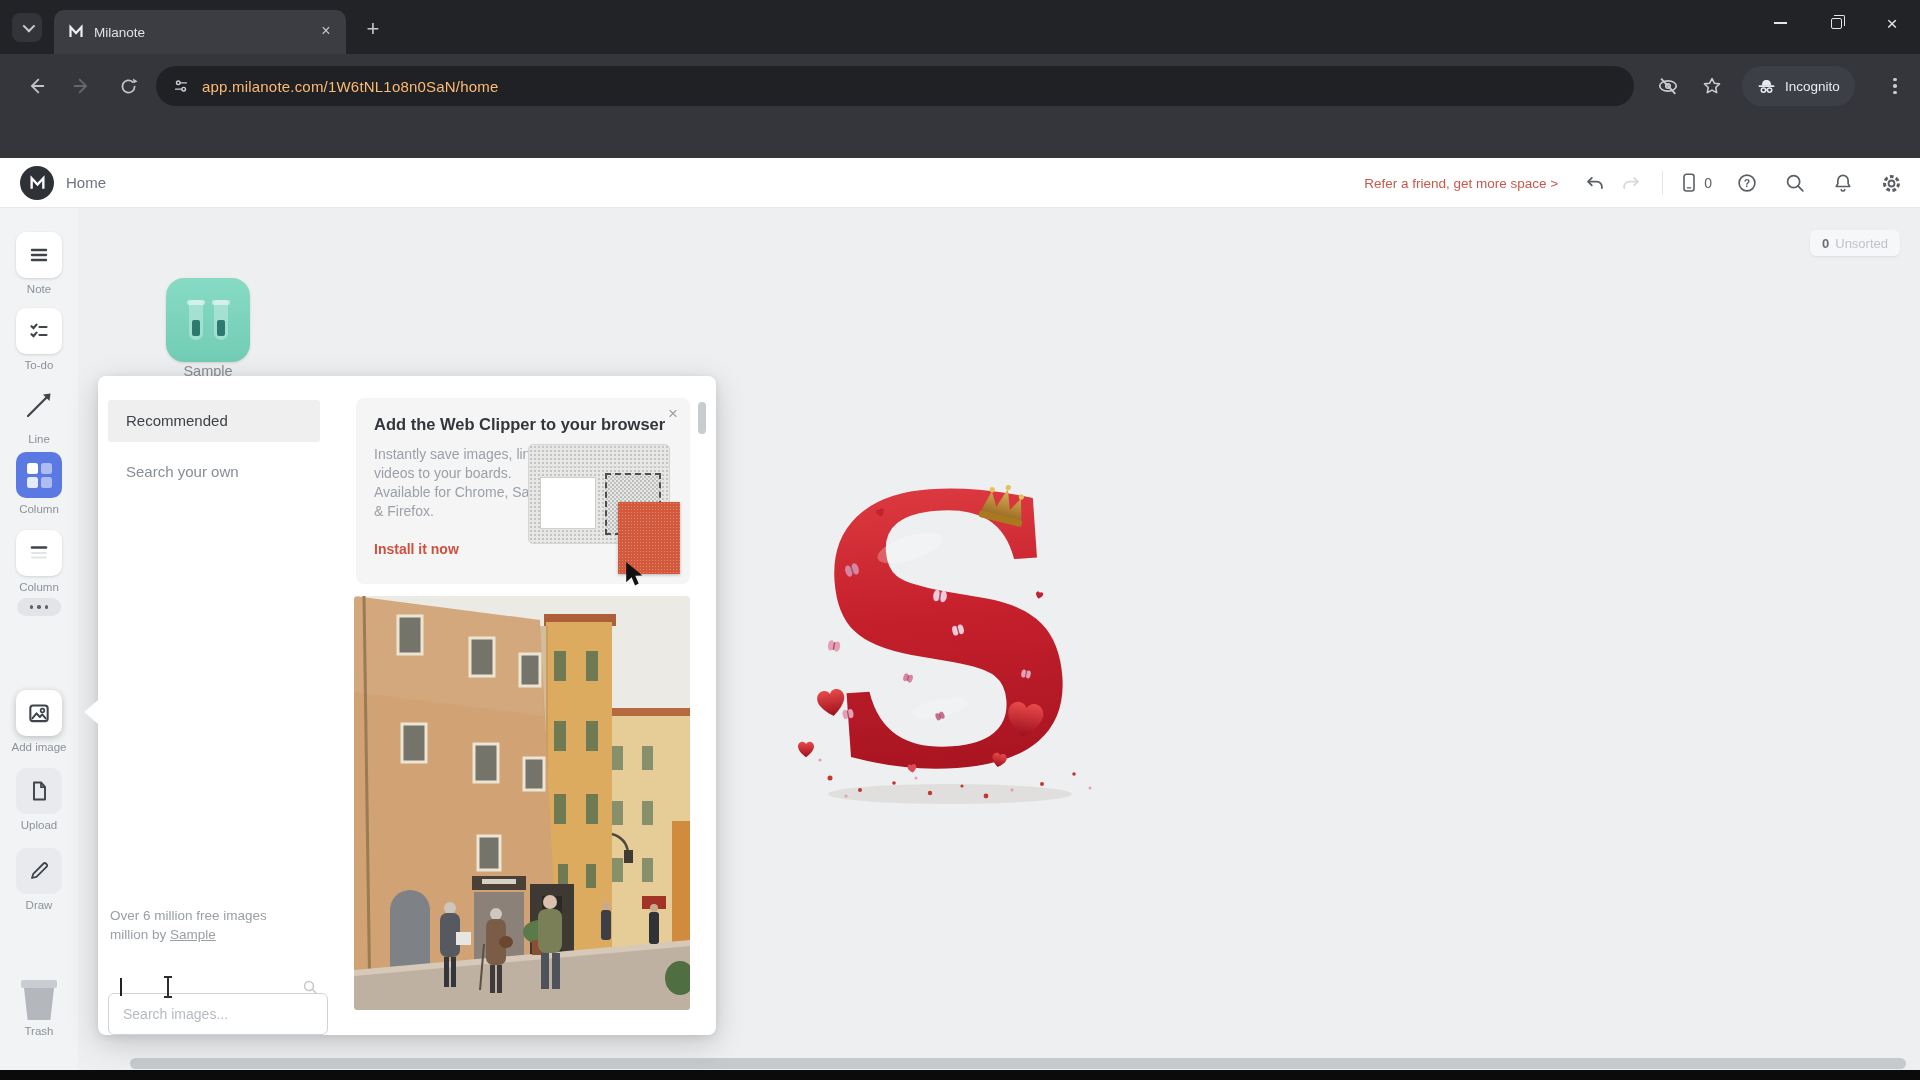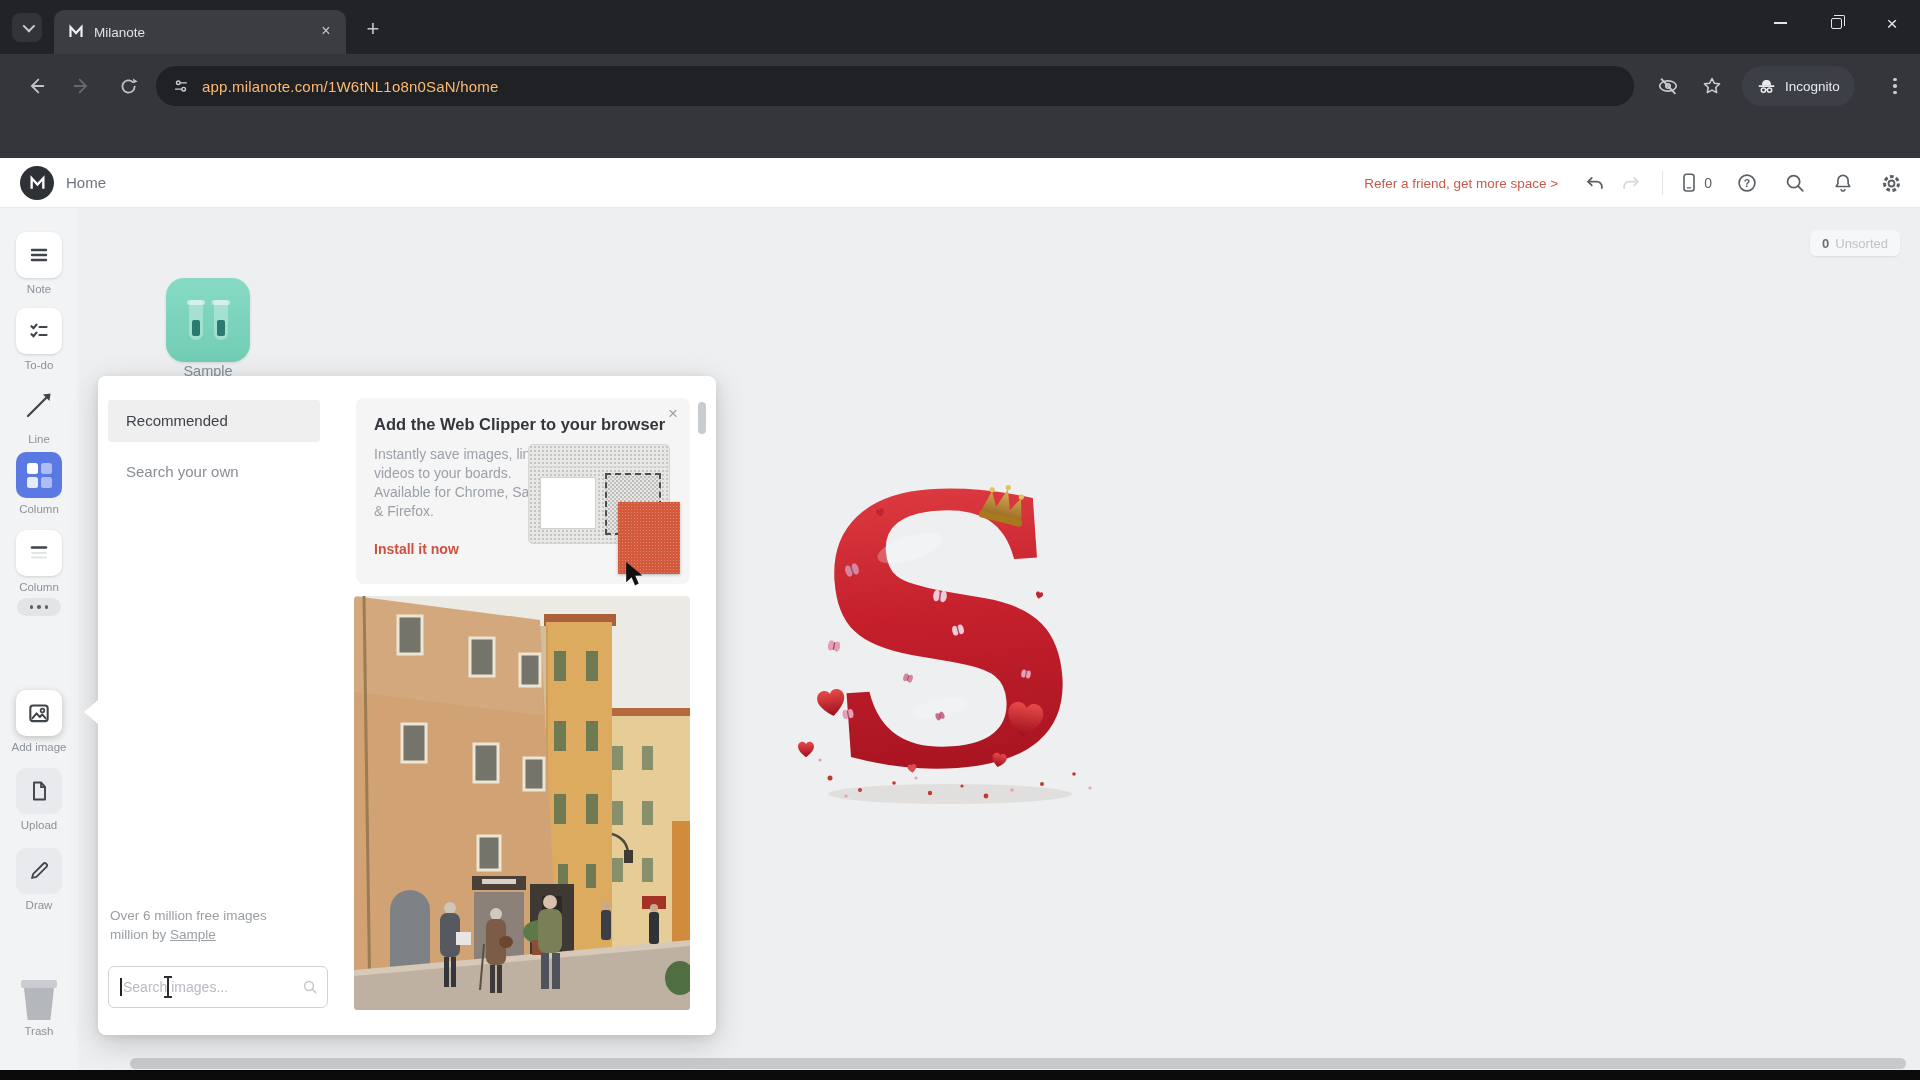--- a/index.html
+++ b/index.html
@@ -74,21 +74,21 @@
   #bottom-strip { position:absolute; left:0; right:0; top:1070px; height:10px; background:#0b0b0c; z-index:3; }
 
   
   #popup { position:absolute; left:98px; top:376px; width:618px; height:659px; background:#fff; border-radius:8px; box-shadow:0 8px 30px rgba(0,0,0,.18), 0 2px 8px rgba(0,0,0,.08); z-index:10; }
   #popup-pointer { position:absolute; left:84px; top:700px; width:0; height:0; border-top:12px solid transparent; border-bottom:12px solid transparent; border-right:14px solid #fff; z-index:11; }
   #tab-recommended { position:absolute; left:10px; top:24px; width:212px; height:42px; background:#efefef; border-radius:3px; line-height:42px; padding-left:18px; font-size:15px; color:#3d4248; }
   #tab-upload { position:absolute; left:10px; top:78px; width:212px; height:36px; line-height:36px; padding-left:18px; font-size:15px; color:#878d94; }
   #pexels-note { position:absolute; left:12px; top:530px; font-size:13.5px; color:#9aa0a6; line-height:19px; }
   #pexels-link { color:#9aa0a6; text-decoration:underline; cursor:pointer; }
   #popup-search { position:absolute; left:10px; top:590px; width:220px; height:42px; }
-  #popup-search input { width:100%; height:100%; border:1px solid #cfd3d7; border-radius:6px; background:#fff; padding:0 34px 0 14px; font-size:14px; color:#333; font-family:"Liberation Sans",sans-serif; outline:none; }
+  #popup-search input { width:100%; height:100%; border:1px solid #cfd3d7; border-radius:6px; background:#fff; padding:0 34px 0 14px; font-size:14px; color:#333; font-family:"Liberation Sans",sans-serif; outline:none;margin-top:27px; }
   #popup-search input::placeholder { color:#b6bbc1; }
   #search-caret { position:absolute; left:12px; top:12px; width:1.5px; height:18px; background:#222; }
   #search-mag { position:absolute; right:10px; top:13px; }
   #clipper { position:absolute; left:258px; top:22px; width:334px; height:186px; background:#f5f5f6; border-radius:8px; }
   #clipper-close { position:absolute; right:12px; top:6px; font-size:17px; color:#9aa0a6; }
   #clipper-title { position:absolute; left:18px; top:17px; width:306px; font-size:16.5px; font-weight:700; color:#33373c; }
   #clipper-body { position:absolute; left:18px; top:47px; width:180px; font-size:14px; line-height:19px; color:#9ba1a8; }
   #clipper-cta { position:absolute; left:18px; top:143px; font-size:14px; font-weight:700; color:#d0503f; cursor:pointer; }
   #clipper-illu { position:absolute; right:10px; top:46px; width:152px; height:132px; }
   .mock-browser { position:absolute; left:0; top:0; width:142px; height:100px; background:#e7e7e6; border:1px solid #d5d5d3; border-radius:5px; background-image:radial-gradient(#c4c4c2 .8px, transparent .9px); background-size:4px 4px; }

